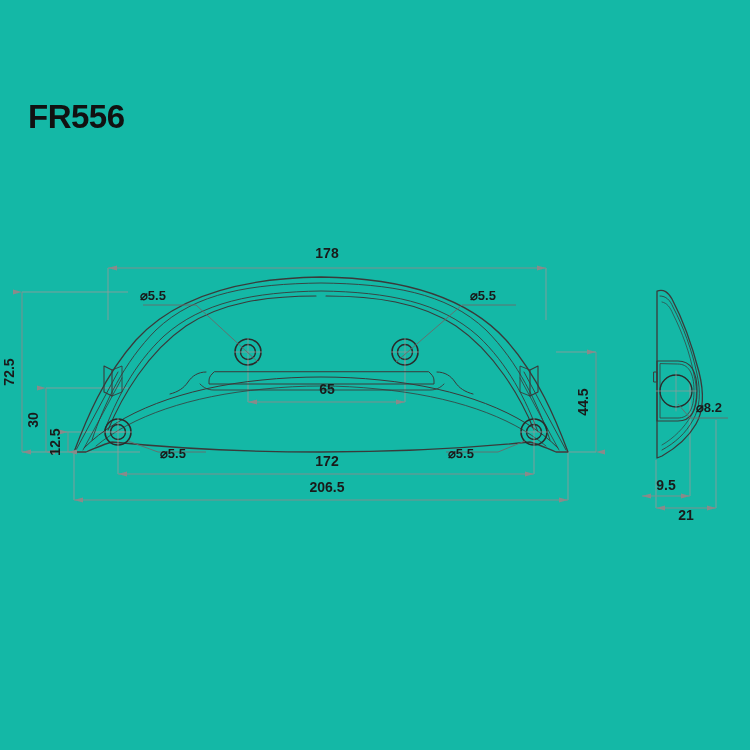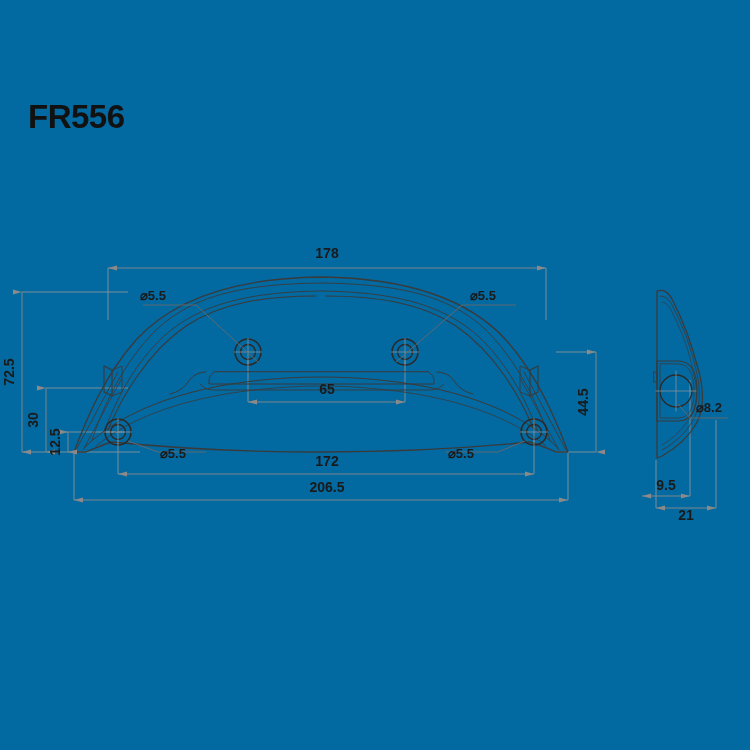--- a/index.html
+++ b/index.html
@@ -13,21 +13,21 @@
     height: 750px;
     font-family: "Liberation Sans", sans-serif;
     color: #000000;
     overflow: hidden;
     position: relative;
   }
   #page {
     position: relative;
     width: 750px;
     height: 750px;
-    background: #0369a1;
+    background: #14b8a6;
   }
   #part-title {
     position: absolute;
     left: 28px;
     top: 100px;
     font-size: 33px;
     font-weight: bold;
     letter-spacing: -0.5px;
     color: #111111;
     font-family: "Liberation Sans", sans-serif;

